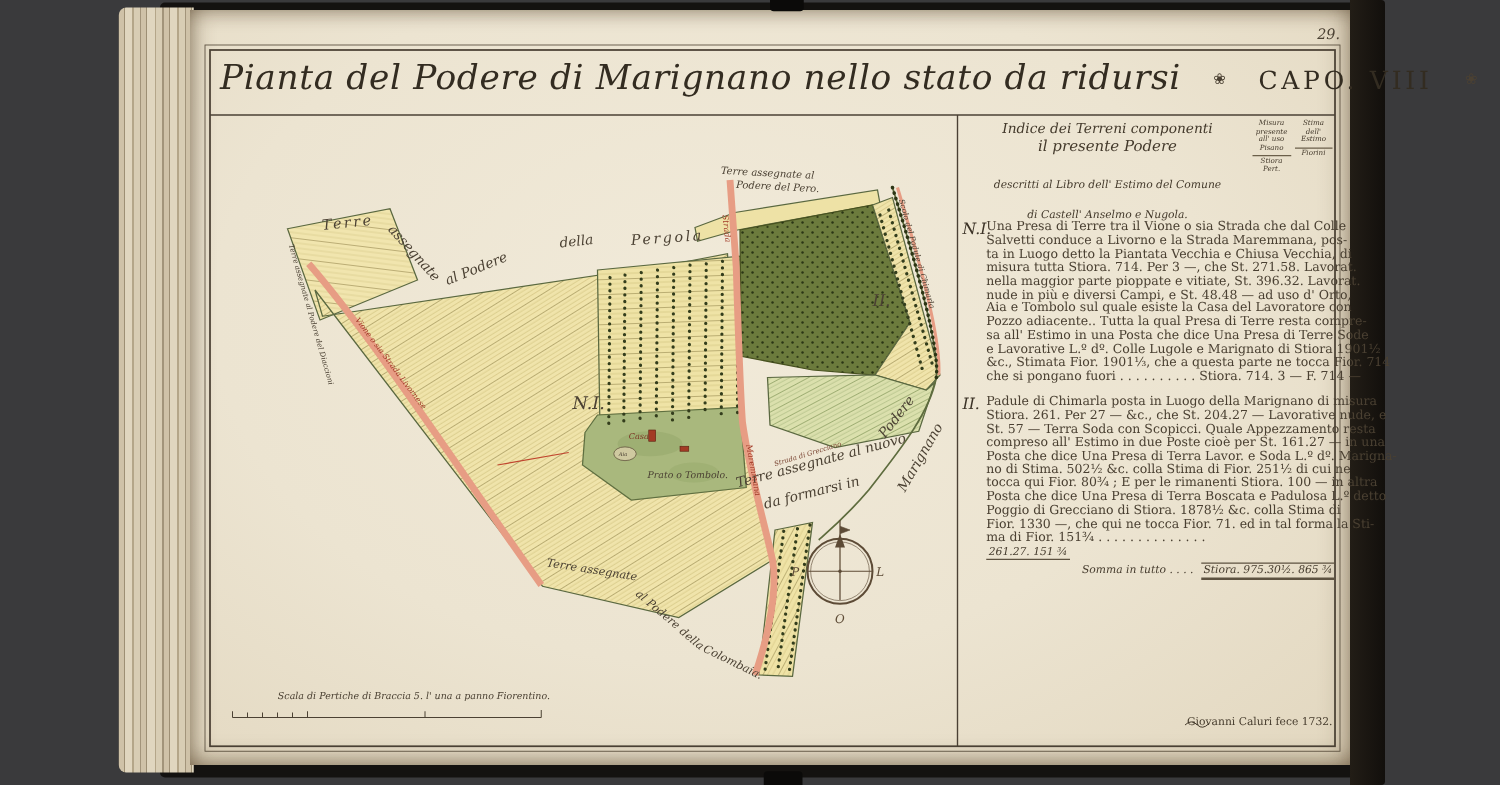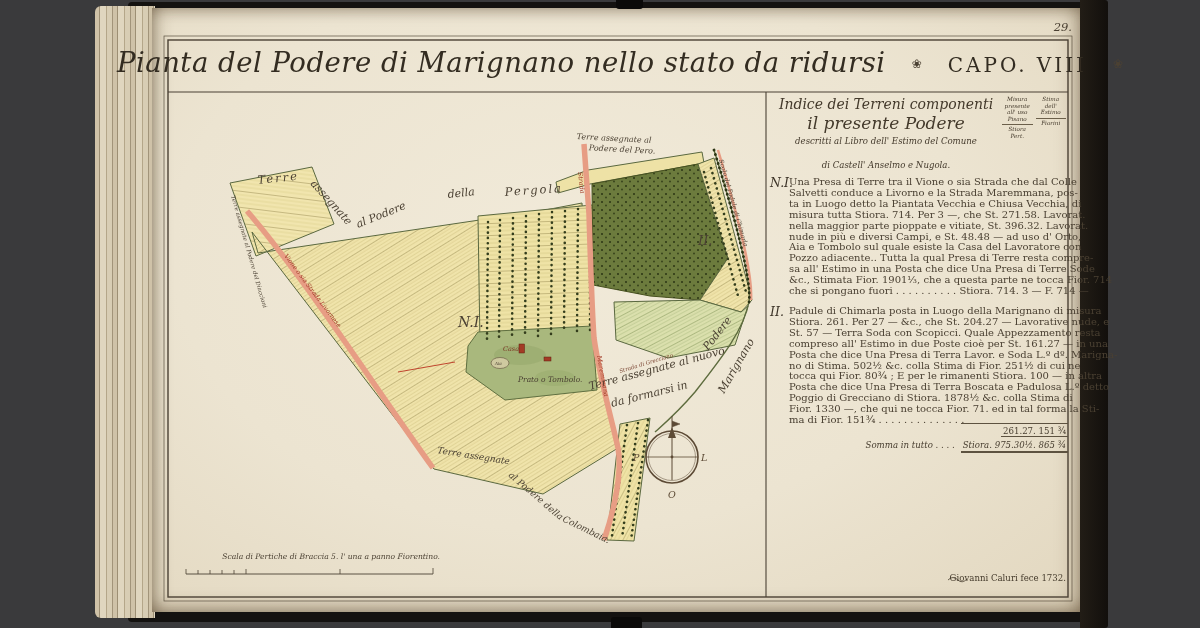--- a/index.html
+++ b/index.html
@@ -24,44 +24,44 @@
          background:repeating-linear-gradient(180deg,
            #dbd0b8 0 2px,#b3a econ588 0,#b3a588 2px 3px,#e8dfc9 3px 6px,#c3b69a 6px 7px);
          clip-path:polygon(0 0,100% 0,90% 45%,55% 75%,0 100%);opacity:.9;}
   .clip-top{position:absolute;left:616px;top:0;width:27px;height:9px;background:#0b0a09;border-radius:0 0 3px 3px;}
   .clip-bottom{position:absolute;left:611px;top:617px;width:31px;height:11px;background:#0b0a09;border-radius:3px 3px 0 0;}
   svg.art{position:absolute;left:0;top:0;width:1200px;height:628px;}
 
   .page-number{position:absolute;left:1028px;top:20px;width:44px;text-align:right;
          font-style:italic;font-size:11.5px;color:#4b4133;}
   .title-row{position:absolute;left:176px;top:46px;width:888px;height:44px;
-         display:flex;align-items:baseline;gap:26px;white-space:nowrap;justify-content:center;}
+         display:flex;align-items:baseline;gap:26px;white-space:nowrap;}
   .title-text{font-style:italic;font-size:27.5px;color:#332c21;letter-spacing:.5px;}
   .orn{font-size:12px;color:#4b4133;position:relative;top:-4px;}
   .capo{font-size:20px;letter-spacing:3px;color:#332c21;}
 
   .index-panel{position:absolute;left:772px;top:96px;width:296px;height:500px;}
   .idx-head{position:relative;height:72px;}
   .idx-head-lines{width:228px;text-align:center;font-style:italic;color:#43392b;}
-  .idx-head-lines .hl:nth-child(1){font-size:14px;}
-  .idx-head-lines .hl:nth-child(2){font-size:17px;margin-top:1px;}
-  .idx-head-lines .hl:nth-child(3){font-size:8.6px;margin-top:3px;}
+  .idx-head-lines .hl:nth-child(1){font-size:11px;}
+  .idx-head-lines .hl:nth-child(2){font-size:12px;margin-top:1px;}
+  .idx-head-lines .hl:nth-child(3){font-size:8.6px;margin-top:19px;}
   .idx-head-lines .hl:nth-child(4){font-size:8.6px;margin-top:14px;}
   .mini-cols{position:absolute;right:2px;top:0;width:64px;display:flex;gap:3px;
          font-style:italic;font-size:5.7px;line-height:6.6px;text-align:center;color:#43392b;}
   .mini-col{flex:1;}
   .mini-unit{border-top:.8px solid #6b5f4a;margin-top:2px;padding-top:1px;font-size:5.7px;}
   .idx-item{position:relative;padding-left:17px;margin-top:9px;}
   .idx-item-label{position:absolute;left:-2px;top:-2px;font-style:italic;font-size:12.5px;color:#3c3327;}
   .idx-item-lines .hl{font-size:10px;line-height:10.9px;
          color:#4a4032;white-space:nowrap;}
   .total-row{margin-top:4px;text-align:right;font-style:italic;font-size:8.6px;color:#463c2e;}
   .total-row .tlabel{margin-right:6px;}
-  .total-row .tvalue{border-top:.8px solid #5d5240;border-bottom:2.5px double #5d5240;padding:16px 2px 1px 2px;}
-  .pre-total{ text-align:right;font-size:8.6px;color:#463c2e;}
+  .total-row .tvalue{border-top:.8px solid #5d5240;border-bottom:2.5px double #5d5240;padding:0 2px 1px 2px;}
+  .pre-total{ text-align:left;font-style:italic;font-size:8.6px;color:#463c2e;}
   .pre-total span{border-bottom:.8px solid #5d5240;padding:0 2px;}
 
   .scale-caption{position:absolute;left:190px;top:552px;width:250px;text-align:right;
          font-style:italic;font-size:7.6px;color:#4b4133;}
   .signature{position:absolute;left:896px;top:573px;width:170px;text-align:right;
          font-size:8.6px;color:#453b2c;}
 </style>
 </head>
 <body>
 
@@ -263,20 +263,21 @@
       <div class="idx-item-lines">
           <div class="hl">Una Presa di Terre tra il Vione o sia Strada che dal Colle</div>
           <div class="hl">Salvetti conduce a Livorno e la Strada Maremmana, pos-</div>
           <div class="hl">ta in Luogo detto la Piantata Vecchia e Chiusa Vecchia, di</div>
           <div class="hl">misura tutta Stiora. 714. Per 3 —, che St. 271.58. Lavorat.</div>
           <div class="hl">nella maggior parte pioppate e vitiate, St. 396.32. Lavorat.</div>
           <div class="hl">nude in più e diversi Campi, e St. 48.48 — ad uso d' Orto,</div>
           <div class="hl">Aia e Tombolo sul quale esiste la Casa del Lavoratore con</div>
           <div class="hl">Pozzo adiacente.. Tutta la qual Presa di Terre resta compre-</div>
           <div class="hl">sa all' Estimo in una Posta che dice Una Presa di Terre Sode</div>
+          <div class="hl">e Lavorative L.º dº. Colle Lugole e Marignato di Stiora 1901½</div>
           <div class="hl">&amp;c., Stimata Fior. 1901⅓, che a questa parte ne tocca Fior. 714</div>
           <div class="hl">che si pongano fuori . . . . . . . . . .   Stiora. 714. 3 — F. 714 —</div>
         </div>
     </div>
 
     <div class="idx-item">
       <div class="idx-item-label">II.</div>
       <div class="idx-item-lines">
           <div class="hl">Padule di Chimarla posta in Luogo della Marignano di misura</div>
           <div class="hl">Stiora. 261. Per 27 — &amp;c., che St. 204.27 — Lavorative nude, e</div>

